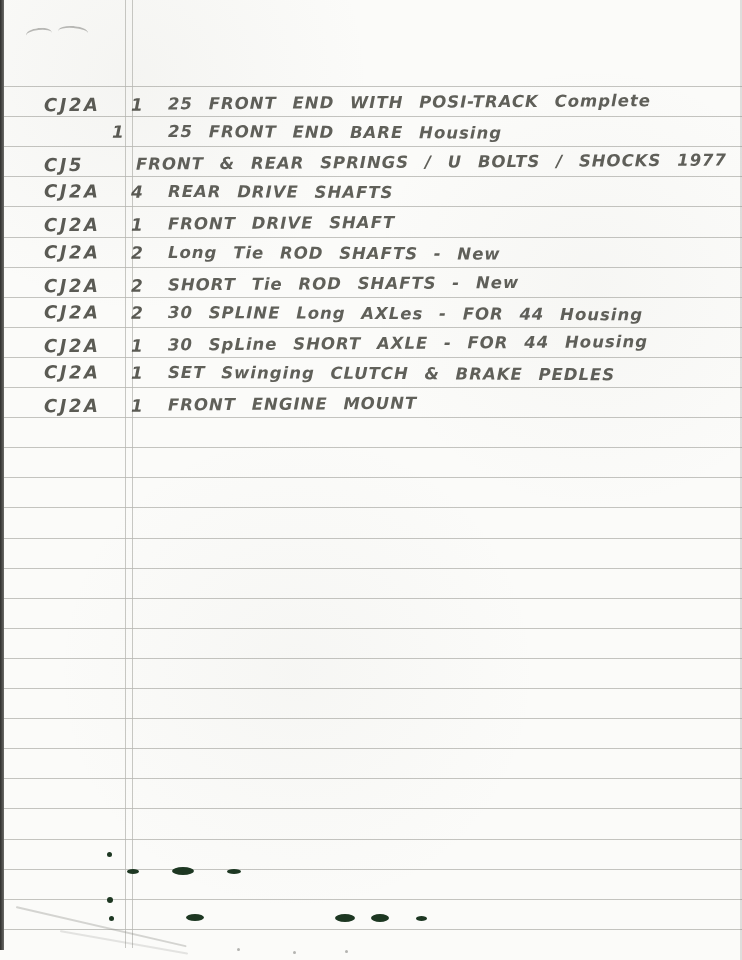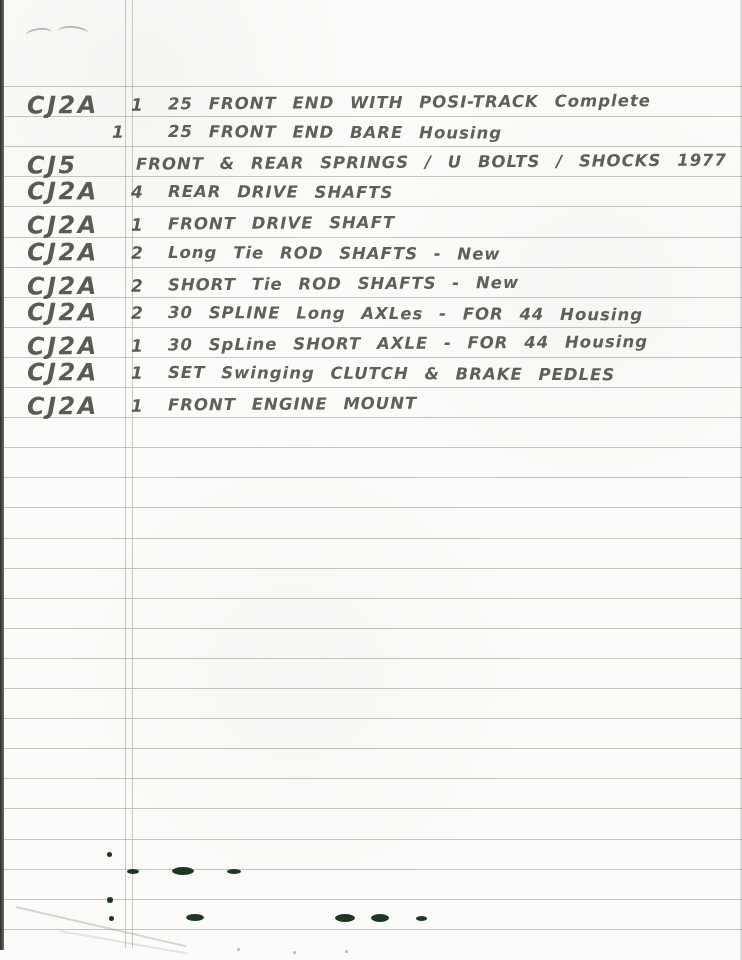--- a/index.html
+++ b/index.html
@@ -27,21 +27,21 @@
     background-image:repeating-linear-gradient(to bottom, rgba(150,150,144,.55) 0 1px, transparent 1px 30.1px);}
 
   .margin-line{position:absolute;top:0;width:1px;height:948px;background:var(--margin);opacity:.75;}
   .m1{left:125px}.m2{left:132px}
 
   
   .row{position:absolute;left:0;width:742px;height:26px;line-height:24px;
     color:var(--pencil);font-style:italic;}
   .row:nth-child(odd){transform:rotate(-0.4deg);}
   .row:nth-child(even){transform:rotate(0.3deg);}
-  .row .model{position:absolute;left:27px;font-size:24px;letter-spacing:2.5px;font-weight:bold;opacity:.88;}
+  .row .model{position:absolute;left:44px;font-size:18px;letter-spacing:2.5px;font-weight:bold;opacity:.88;}
   .row .qty{position:absolute;left:131px;font-size:17px;font-weight:bold;opacity:.88;}
   .row .desc{position:absolute;left:168px;font-size:16.5px;letter-spacing:1px;word-spacing:9px;
     white-space:nowrap;font-weight:bold;opacity:.85;}
   .row.no-model .qty{left:112px;}
   .row.no-qty .desc{left:136px;}
 
   .mark{position:absolute;background:var(--ink_mark);border-radius:50%;}
 
   .smudge{position:absolute;width:26px;height:10px;border-top:2px solid rgba(120,120,115,.5);
     border-radius:50%;}

